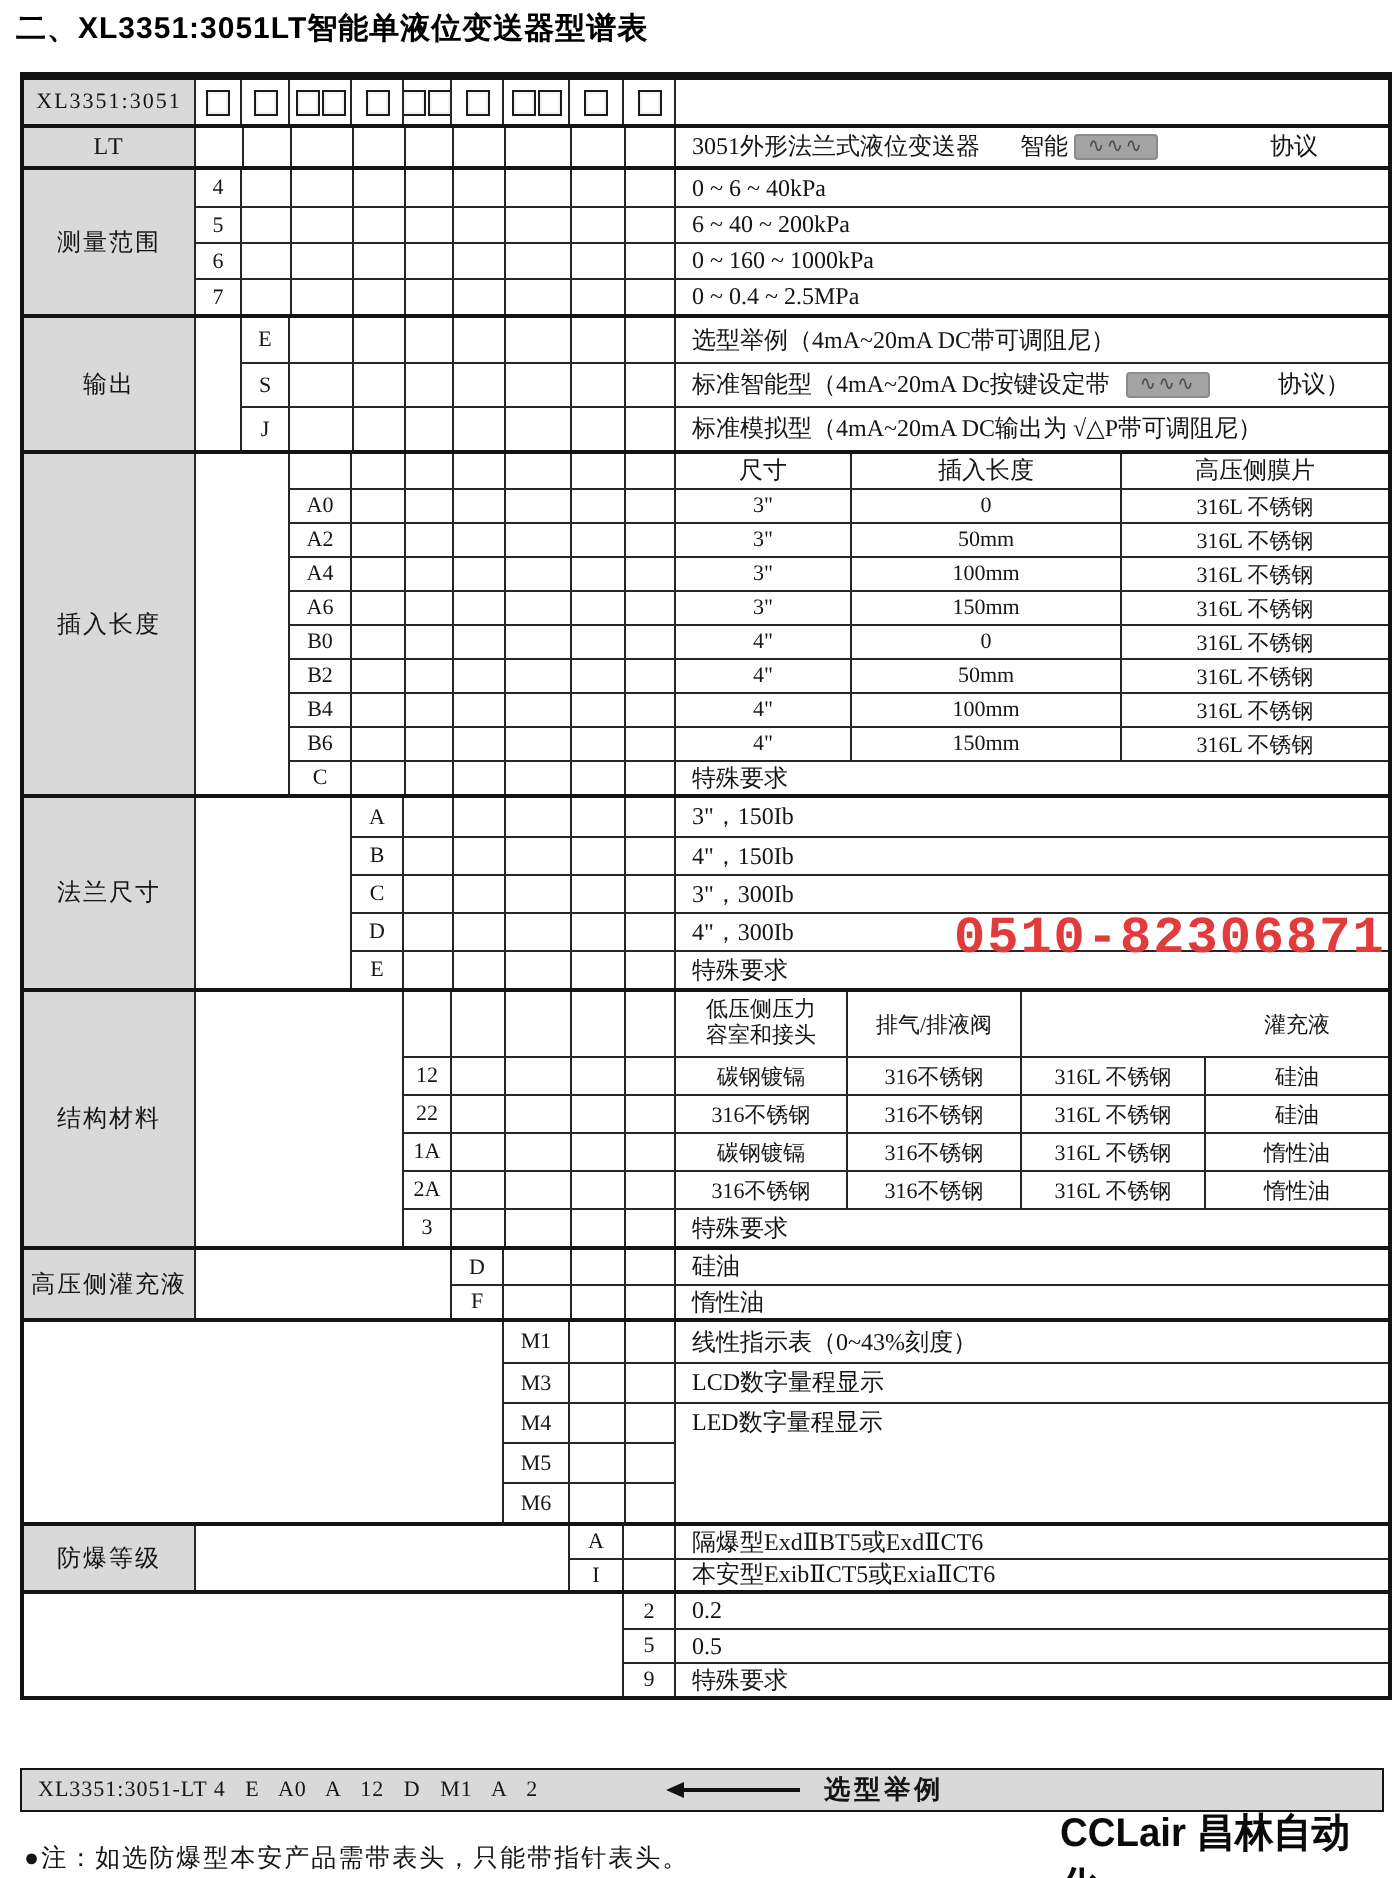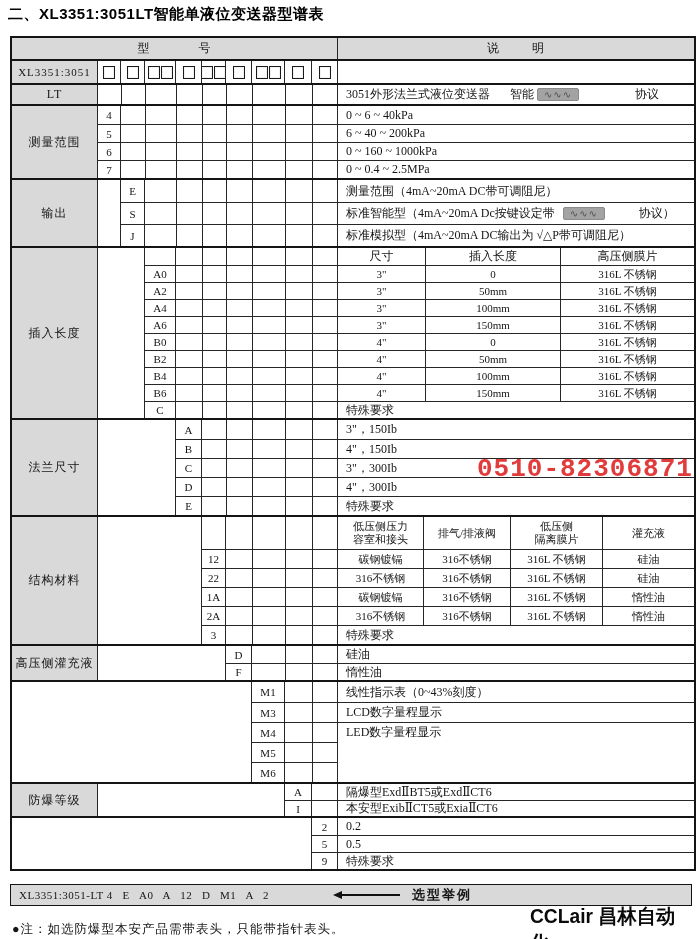--- a/index.html
+++ b/index.html
@@ -58,24 +58,20 @@
            margin-left:12px;letter-spacing:2px}
   .footnote{position:absolute;left:12px;top:921px;font-size:12.5px;letter-spacing:1px}
 </style>
 </head>
 <body>
 
 <div class="title">二、XL3351:3051LT智能单液位变送器型谱表</div>
 
 <div class="tbl">
 
-  <div class="sec first" style="grid-template-columns:326px 356px;grid-template-rows:21px">
-    <div class="c lab pre" style="grid-area:1/1">型            号</div>
-    <div class="c lab pre nr" style="grid-area:1/2">说        明</div>
-  </div>
 
   <div class="sec" style="grid-template-columns:86px 23px 24px 31px 26px 24px 26px 33px 27px 26px 356px;grid-template-rows:22px">
     <div class="c lab sm" style="grid-area:1/1">XL3351:3051</div>
     <div class="c" style="grid-area:1/2">
         <span class="boxes">
           <span class="cb"></span>
         </span>
       </div>
     <div class="c" style="grid-area:1/3">
         <span class="boxes">
@@ -148,21 +144,21 @@
     <div class="c code t" style="grid-area:4/2">7</div>
     <div class="c emp e-rng t" style="grid-area:4/3"></div>
     <div class="c dsc nr t" style="grid-area:4/4">0 ~ 0.4 ~ 2.5MPa</div>
   </div>
 
   <div class="sec" style="grid-template-columns:86px 23px 24px 193px 356px;grid-template-rows:repeat(3,22px)">
     <div class="c lab" style="grid-row:1/span 3;grid-column:1">输出</div>
     <div class="c" style="grid-row:1/span 3;grid-column:2"></div>
     <div class="c code" style="grid-area:1/3">E</div>
     <div class="c emp e-out" style="grid-area:1/4"></div>
-    <div class="c dsc nr" style="grid-area:1/5">测量范围（4mA~20mA DC带可调阻尼）</div>
+    <div class="c dsc nr" style="grid-area:1/5">选型举例（4mA~20mA DC带可调阻尼）</div>
     <div class="c code t" style="grid-area:2/3">S</div>
     <div class="c emp e-out t" style="grid-area:2/4"></div>
     <div class="c dsc nr t" style="grid-area:2/5">
       <span>标准智能型（4mA~20mA Dc按键设定带</span>
       <span class="hart ml8">∿∿∿</span>
       <span class="ml34">协议）</span>
     </div>
     <div class="c code t" style="grid-area:3/3">J</div>
     <div class="c emp e-out t" style="grid-area:3/4"></div>
     <div class="c dsc nr t" style="grid-area:3/5">标准模拟型（4mA~20mA DC输出为 √△P带可调阻尼）</div>
@@ -245,24 +241,20 @@
   <div class="sec" style="grid-template-columns:86px 104px 24px 112px 86px 87px 92px 91px;grid-template-rows:32px repeat(5,19px)">
     <div class="c lab" style="grid-row:1/span 6;grid-column:1">结构材料</div>
     <div class="c" style="grid-row:1/span 6;grid-column:2"></div>
     <div class="c" style="grid-area:1/3"></div>
     <div class="c emp e-mat" style="grid-area:1/4"></div>
     <div class="c col2" style="grid-area:1/5">
       <span>低压侧压力</span>
       <span>容室和接头</span>
     </div>
     <div class="c sm" style="grid-area:1/6">排气/排液阀</div>
-    <div class="c col2" style="grid-area:1/7">
-      <span>低压侧</span>
-      <span>隔离膜片</span>
-    </div>
     <div class="c sm nr" style="grid-area:1/8">灌充液</div>
 
     <div class="c code t" style="grid-area:2/3">12</div>
     <div class="c emp e-mat t" style="grid-area:2/4"></div>
     <div class="c t sm" style="grid-area:2/5">碳钢镀镉</div>
     <div class="c t sm" style="grid-area:2/6">316不锈钢</div>
     <div class="c t sm" style="grid-area:2/7">316L 不锈钢</div>
     <div class="c t sm nr" style="grid-area:2/8">硅油</div>
     <div class="c code t" style="grid-area:3/3">22</div>
     <div class="c emp e-mat t" style="grid-area:3/4"></div>

